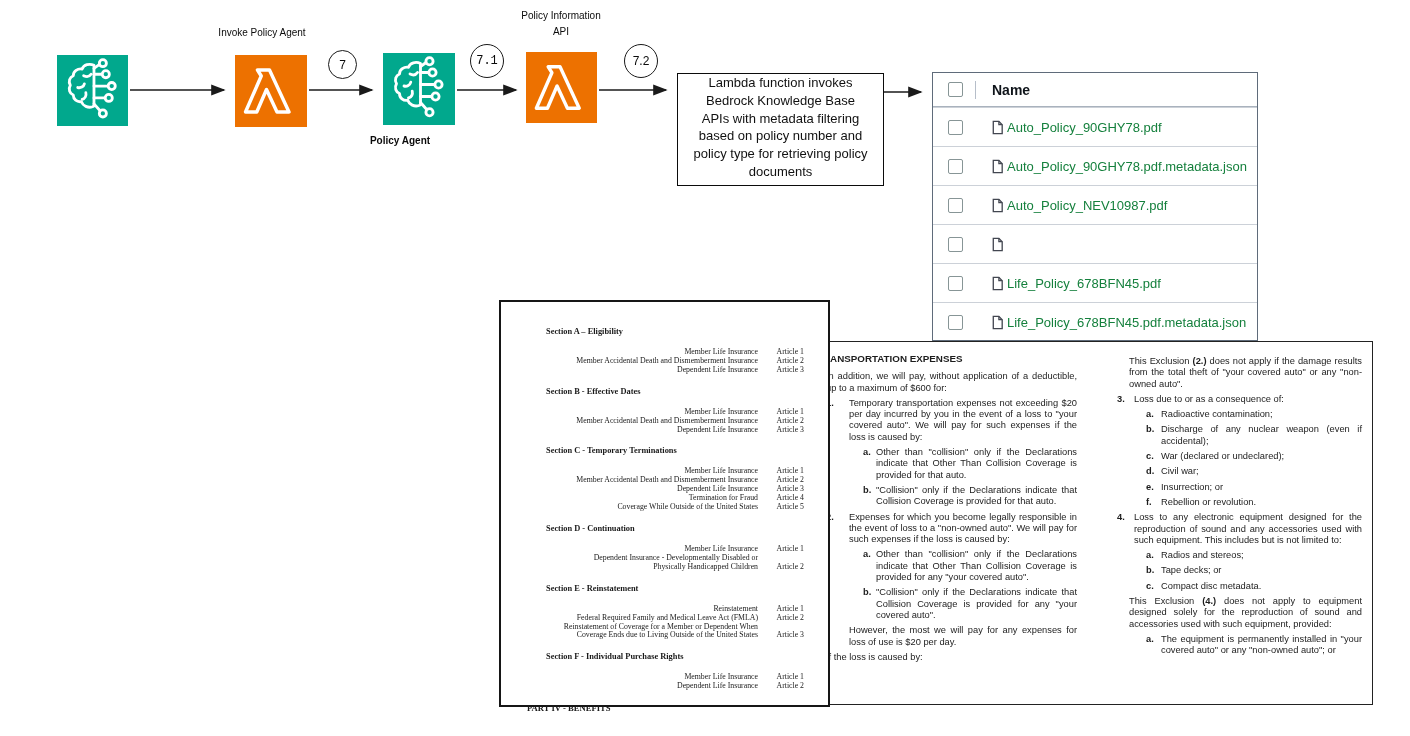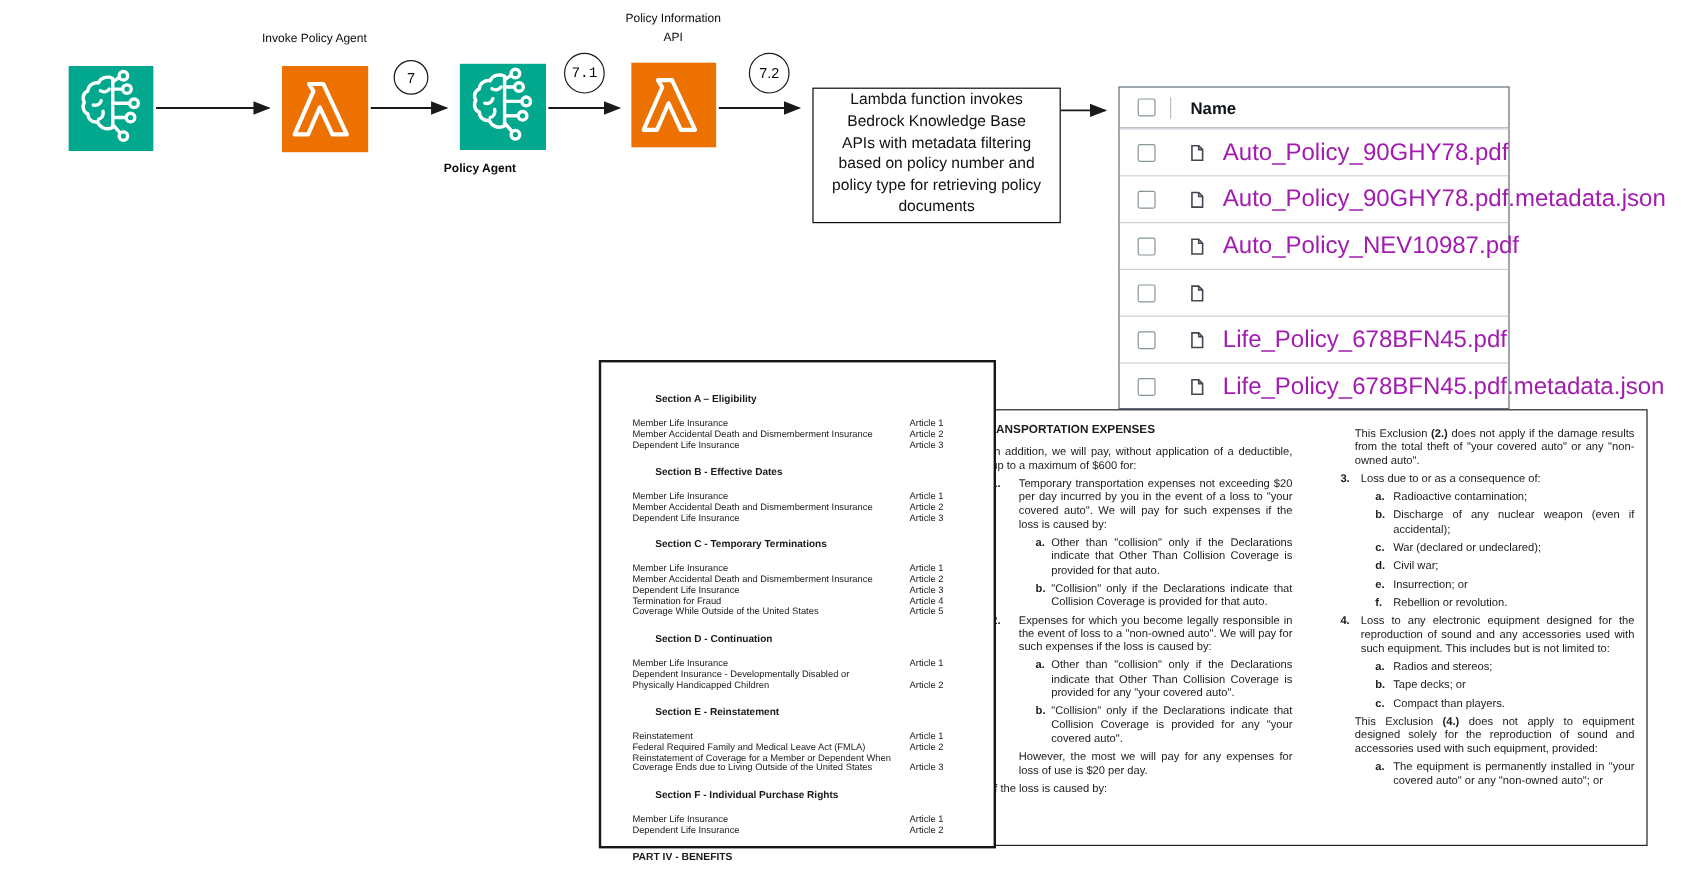--- a/index.html
+++ b/index.html
@@ -22,21 +22,21 @@
   #file-table{position:absolute;left:932px;top:72px;width:326px;height:269px;background:#fff;
               border:1.5px solid #5f6b7a;z-index:2;box-sizing:border-box;}
   .ft-header{height:33px;display:flex;align-items:center;padding-left:15px;}
   .ft-header .name{font-weight:bold;font-size:14px;color:#0f141a;margin-left:16px;}
   .vdiv{width:1px;height:18px;background:#b6bec9;margin-left:12px;}
   .ft-row{height:38px;display:flex;align-items:center;padding-left:15px;border-top:1px solid #ccd1d8;}
   .ft-header{border-bottom:1px solid #a9b2bd;text-align:right;}
   .ft-row:first-of-type{border-top:none;}
   .cbx{width:13px;height:13px;border:1.6px solid #879596;border-radius:2px;background:#fff;flex:none;}
   .ficon{margin-left:27px;flex:none;display:flex;}
-  .flink{margin-left:14px;font-size:20px;color:#a21caf;text-decoration:none;cursor:pointer;}
+  .flink{margin-left:2px;font-size:13px;color:#15803d;text-decoration:none;cursor:pointer;}
 
   
   #policy-doc{position:absolute;left:816px;top:341px;width:557px;height:364px;background:#fff;
               border:1px solid #222;z-index:3;box-sizing:border-box;}
   .pcol{position:absolute;font-size:9.3px;line-height:11.3px;color:#1c1c1c;}
   #pcol-left{left:0;top:11px;width:260px;}
   #pcol-right{left:300px;top:14px;width:245px;}
   .phead{font-weight:bold;font-size:9.8px;margin:0 0 7px 0;}
   .pp{margin:0 0 4px 0;text-align:justify;}
   .pintro{margin-left:9px;}
@@ -49,25 +49,25 @@
   .pfoot{margin-left:9px;}
   .ritem{display:flex;margin:0 0 4px 0;}
   .ritem .pnum{width:17px;}
   .rsub{display:flex;margin:0 0 4px 29px;}
   .rsub .pnum{width:15px;}
   .rnote{margin-left:12px;}
 
   
   #toc-doc{position:absolute;left:499px;top:300px;width:331px;height:407px;background:#fff;
            border:2px solid #161616;z-index:4;box-sizing:border-box;
-           font-family:Liberation Sans, sans-serif;color:#1a1a1a;
+           font-family:Liberation Serif, serif;color:#1a1a1a;
            padding:25px 24px 0 26px;}
   .tsec{margin-bottom:12px;}
   .tsec-h{font-weight:bold;font-size:8.4px;margin:0 0 12px 19px;}
-  .toc-item{display:flex;line-height:8.9px;font-size:7.8px;}
+  .toc-item{display:flex;line-height:8.9px;font-size:7.8px;text-align:right;}
   .tl{flex:1;min-width:0;white-space:pre;}
   .ta{flex:none;width:46px;align-self:flex-end;}
   .toc-foot{font-weight:bold;font-size:8.6px;}
 </style>
 </head>
 <body>
 
 <div id="stage">
 
   <svg id="arrows" width="1410" height="200">
@@ -295,21 +295,21 @@
       <div class="rsub">
           <span class="pnum">a.</span>
           <span class="ptxt">Radios and stereos;</span>
         </div>
       <div class="rsub">
           <span class="pnum">b.</span>
           <span class="ptxt">Tape decks; or</span>
         </div>
       <div class="rsub">
           <span class="pnum">c.</span>
-          <span class="ptxt">Compact than players.</span>
+          <span class="ptxt">Compact disc metadata.</span>
         </div>
       <p class="pp rnote"><span>This Exclusion</span> <b>(4.)</b> <span>does not apply to equipment designed solely for the reproduction of sound and accessories used with such equipment, provided:</span></p>
       <div class="rsub">
           <span class="pnum">a.</span>
           <span class="ptxt">The equipment is permanently installed in "your covered auto" or any "non-owned auto"; or</span>
         </div>
     </div>
   </div>
 
   <div id="toc-doc">

